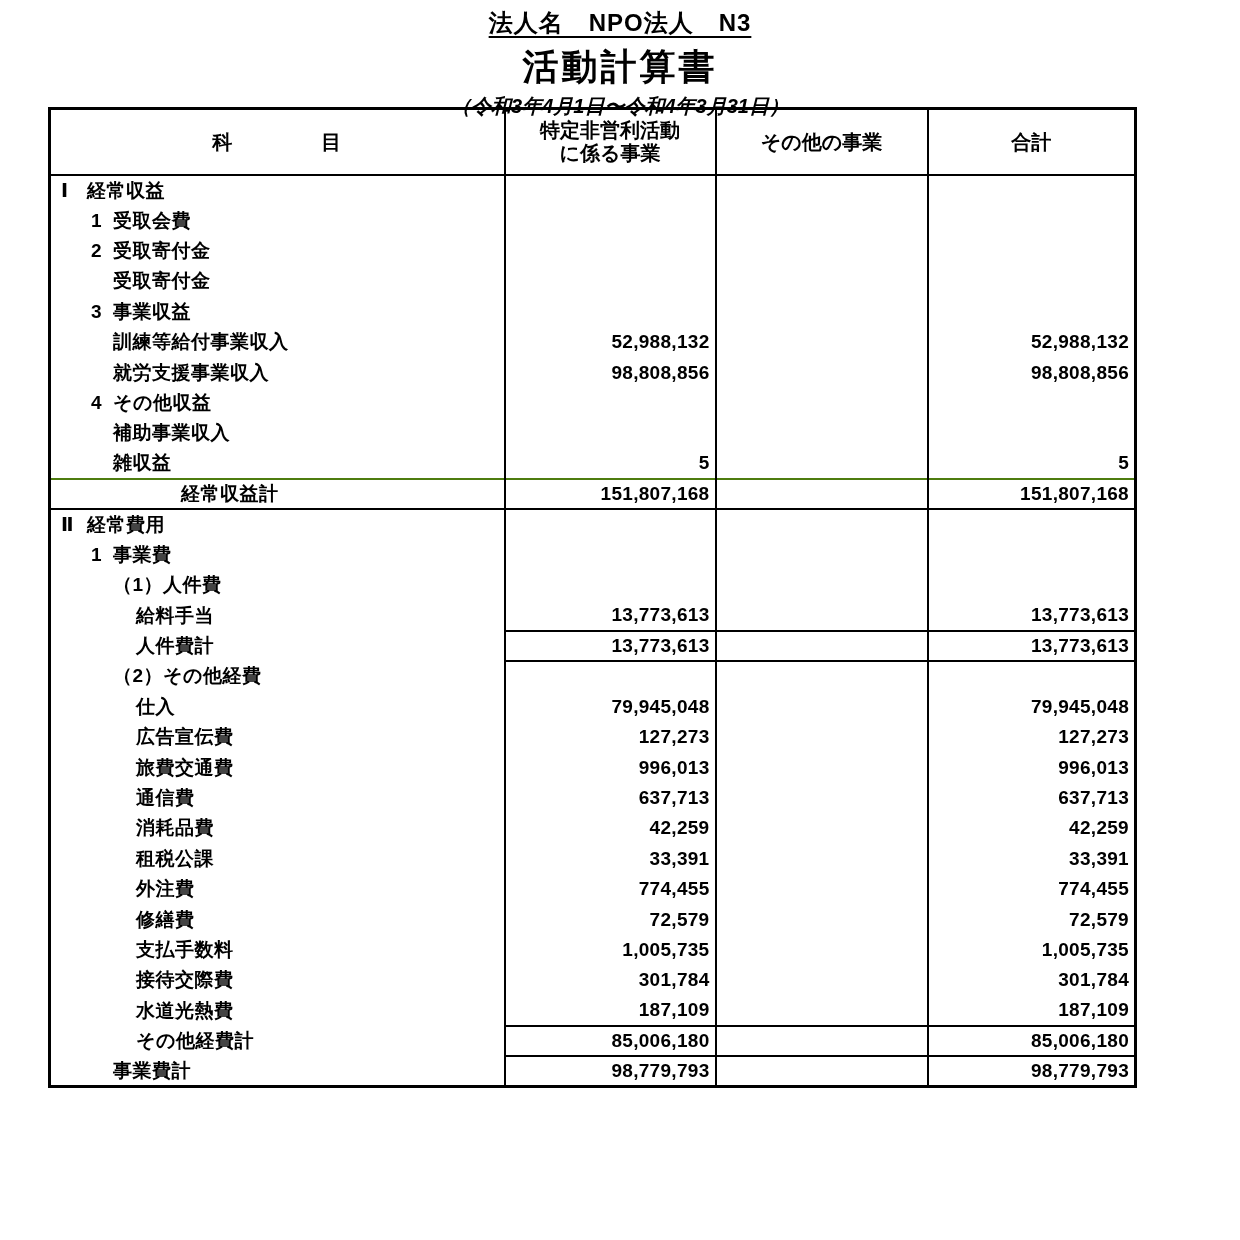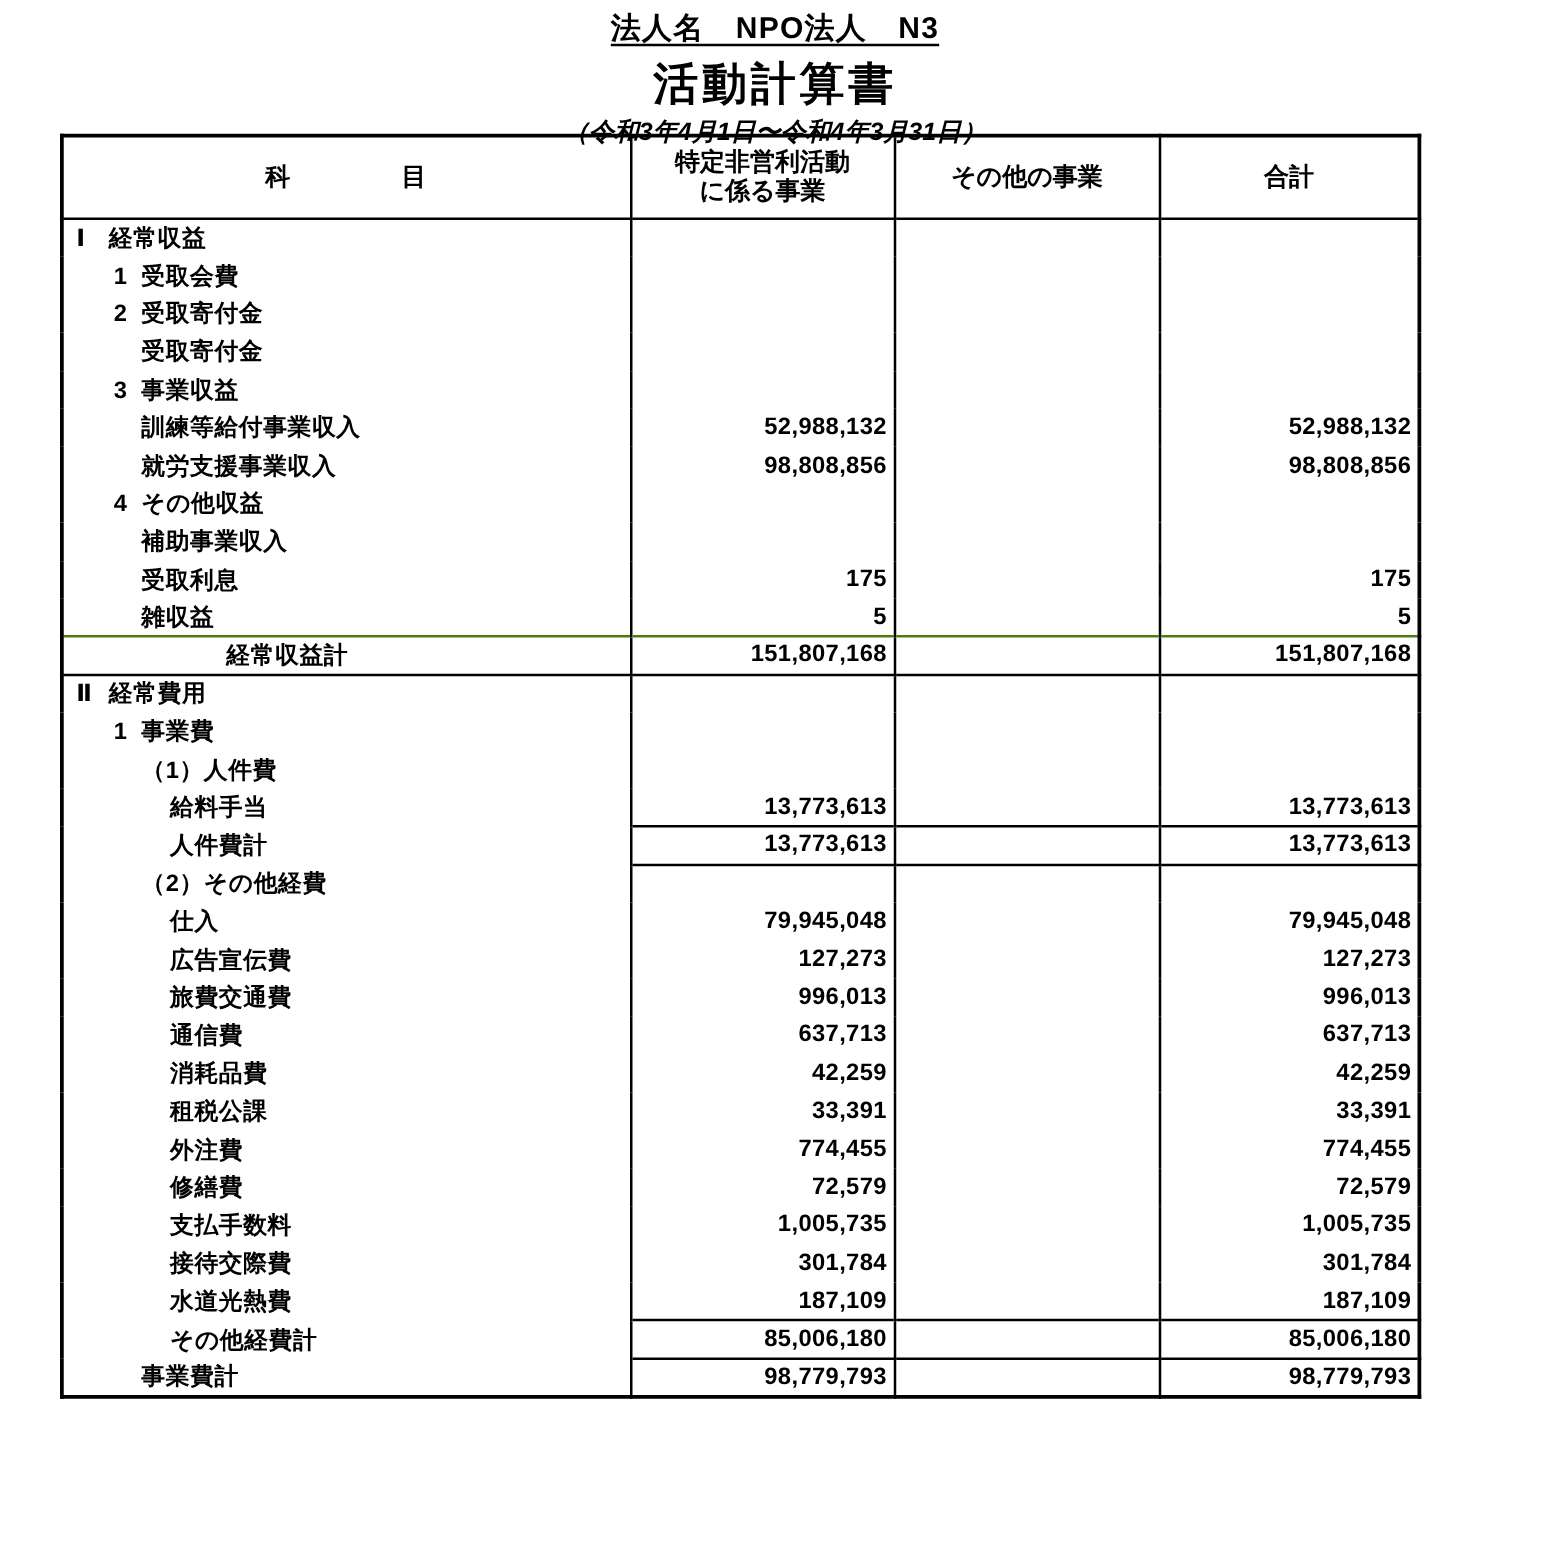--- a/index.html
+++ b/index.html
@@ -229,26 +229,20 @@
             <td class="num num-cell"></td>
             <td class="num num-cell"></td>
           </tr>
           <tr>
             <td class="item ind2"><span>補助事業収入</span></td>
             <td class="num num-cell"></td>
             <td class="num num-cell"></td>
             <td class="num num-cell"></td>
           </tr>
           <tr>
-            <td class="item ind2"><span>受取利息</span></td>
-            <td class="num num-cell">175</td>
-            <td class="num num-cell"></td>
-            <td class="num num-cell">175</td>
-          </tr>
-          <tr>
             <td class="item ind2"><span>雑収益</span></td>
             <td class="num num-cell">5</td>
             <td class="num num-cell"></td>
             <td class="num num-cell">5</td>
           </tr>
           <tr class="rule-top rule-bottom">
             <td class="item ind-total1"><span>経常収益計</span></td>
             <td class="num num-cell">151,807,168</td>
             <td class="num num-cell"></td>
             <td class="num num-cell">151,807,168</td>

